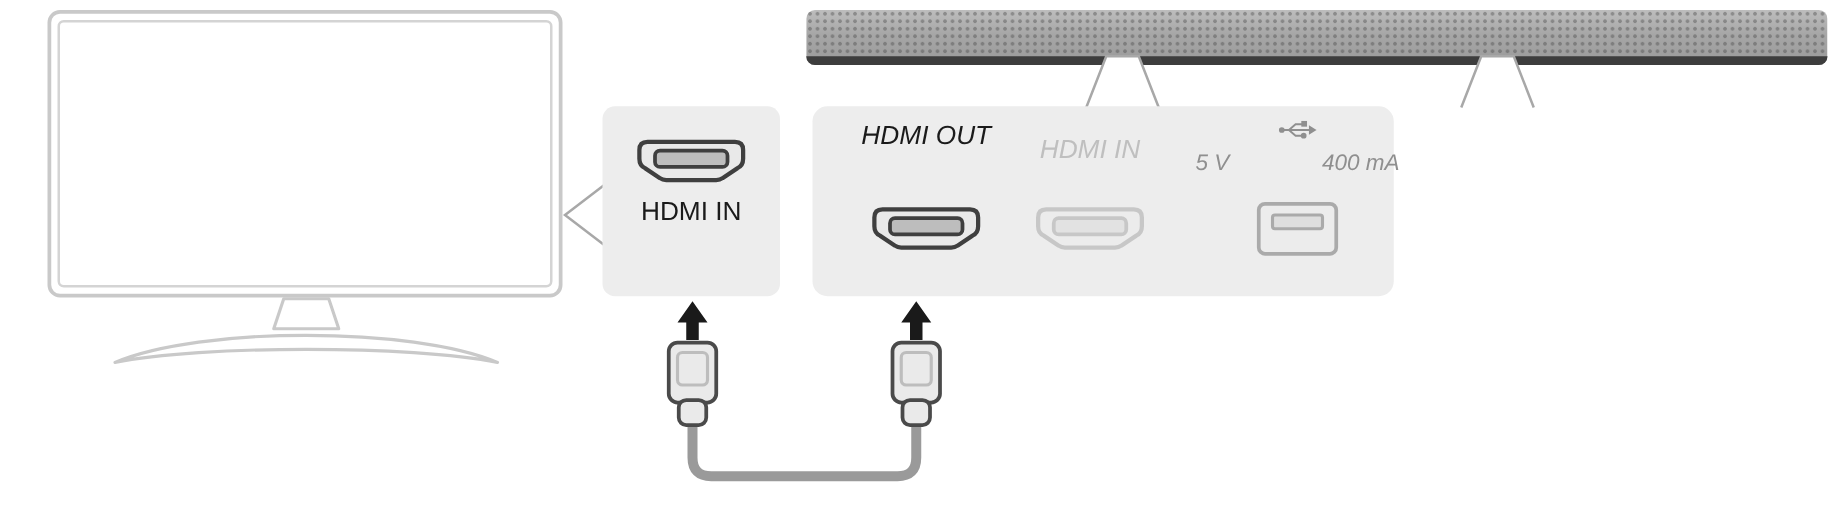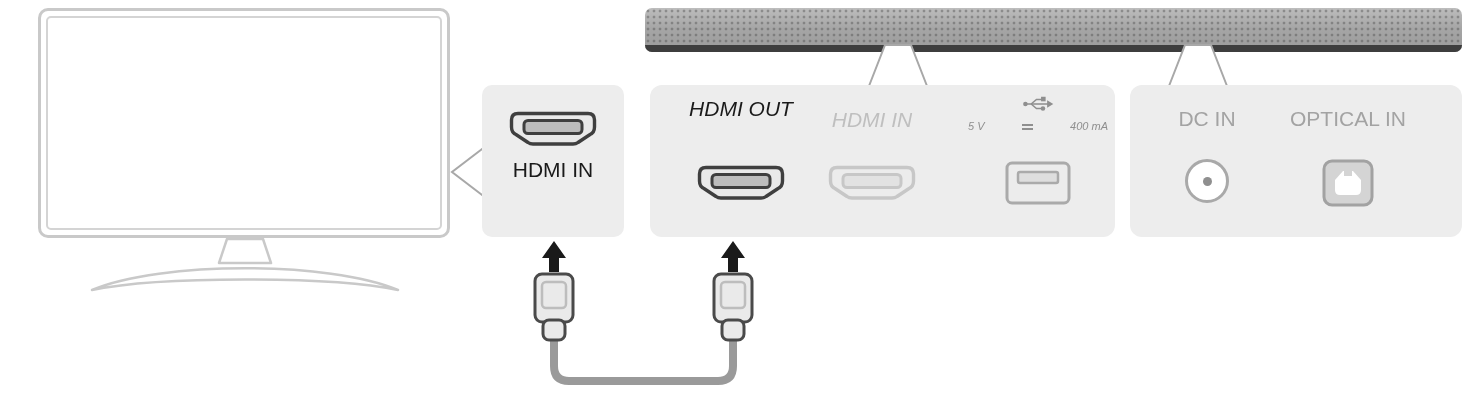--- a/index.html
+++ b/index.html
@@ -77,21 +77,21 @@
   .hdmi-port .outer{fill:#e9e9e9;stroke-width:3.4;}
   .hdmi-port .slot{stroke-width:3;}
   .hdmi-port.active .outer{stroke:var(--dark,#3f3f3f);}
   .hdmi-port.active .slot{fill:#bdbdbd;stroke:var(--dark,#3f3f3f);}
   .hdmi-port.inactive .outer{stroke:#c7c7c7;fill:#ececec;}
   .hdmi-port.inactive .slot{fill:#e2e2e2;stroke:#c7c7c7;}
 
   
   .usb-sym{position:absolute;left:50%;top:10px;transform:translateX(-50%);}
   .usb-lbl{position:absolute;top:35px;left:0;right:0;display:flex;align-items:center;
-           justify-content:center;font-size:11px;color:var(--text-usb,#8f8f8f);white-space:nowrap;gap:32px;}
+           justify-content:center;font-size:18px;color:var(--text-usb,#8f8f8f);white-space:nowrap;gap:32px;}
   .dc-sym{display:inline-block;width:15px;height:9px;margin:0 5px;position:relative;top:2px;
           border-top:2.5px solid var(--text-usb,#8f8f8f);}
   .dc-sym::after{content:"";position:absolute;left:0;top:2.5px;width:100%;
           border-top:2.5px dashed var(--text-usb,#8f8f8f);}
 
   
   .dc-port{width:44px;height:44px;border-radius:50%;border:3px solid var(--icon-gray,#a9a9a9);
            background:#fff;position:relative;}
   .dc-port::after{content:"";position:absolute;left:50%;top:50%;width:9px;height:9px;margin:-4.5px 0 0 -4.5px;
            border-radius:50%;background:var(--text-usb,#8f8f8f);}
@@ -179,30 +179,14 @@
         <span class="dc-sym"></span>
         <span>400 mA</span>
       </div>
       <svg class="picon-usb" width="66" height="44" viewBox="0 0 66 44">
         <rect x="2" y="2" width="62" height="40" rx="5" fill="#ececec" stroke="#aaaaaa" stroke-width="3"></rect>
         <rect x="13" y="11" width="40" height="11" rx="2" fill="#dedede" stroke="#aaaaaa" stroke-width="2.5"></rect>
       </svg>
     </div>
   </div>
 
-  <div class="panel power-panel">
-
-    <div class="col c-dc">
-      <div class="lbl gray plabel-pwr">DC IN</div>
-      <div class="dc-port picon-pwr"></div>
-    </div>
-
-    <div class="col c-opt">
-      <div class="lbl gray plabel-pwr">OPTICAL IN</div>
-      <svg class="picon-pwr" width="52" height="48" viewBox="0 0 52 48">
-        <rect x="2" y="2" width="48" height="44" rx="8" fill="#d4d4d4" stroke="#a2a2a2" stroke-width="3"></rect>
-        <path d="M13 21 L21 12 H31 L39 21 V31 Q39 36 34 36 H18 Q13 36 13 31 Z" fill="#ffffff"></path>
-        <rect x="22" y="12" width="8" height="5" fill="#d4d4d4"></rect>
-      </svg>
-    </div>
-  </div>
 
 </div>
 
 </body></html>

